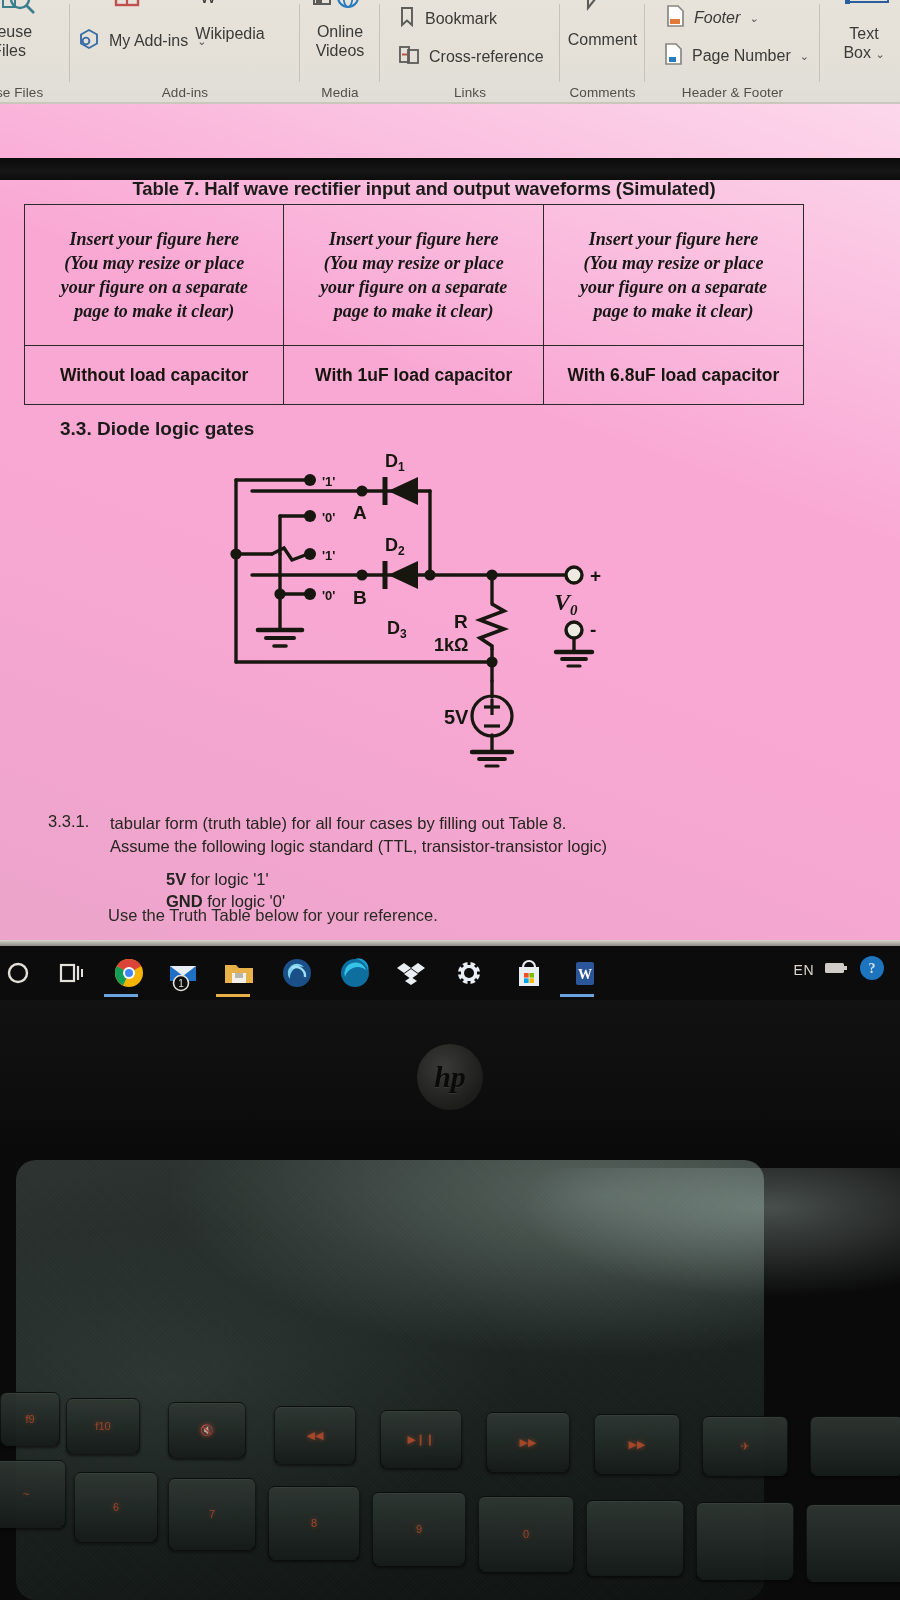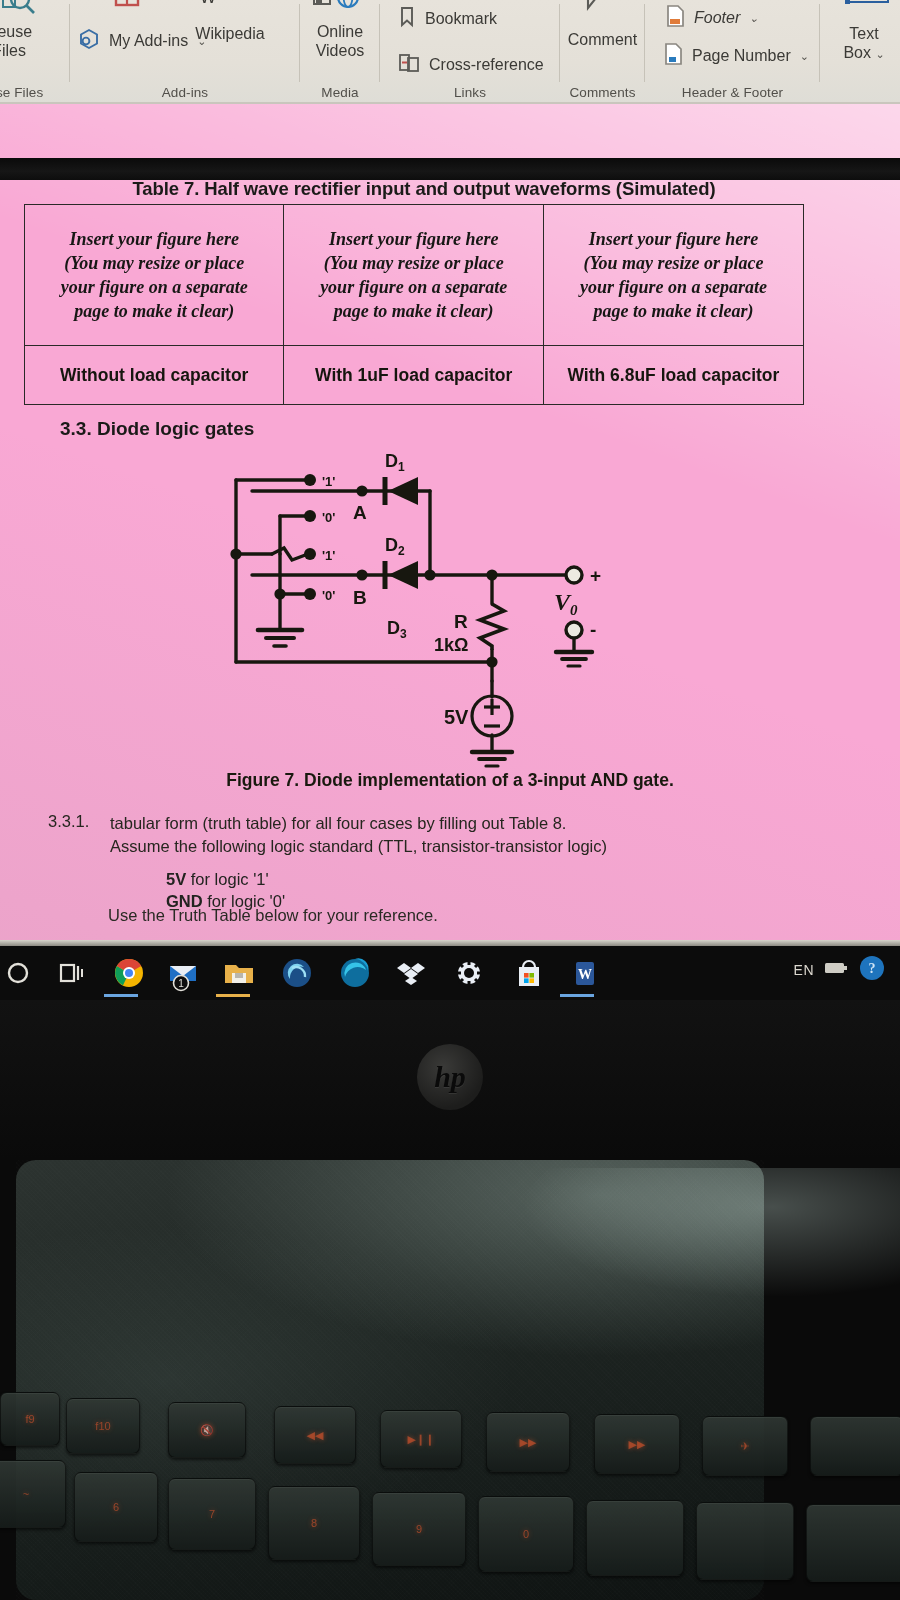--- a/index.html
+++ b/index.html
@@ -173,21 +173,21 @@
 
     <div class="rgroup" style="left:380px;width:180px;">
       <div class="ritem" style="left:18px;top:6px;">
         <span class="ico">
           <svg width="18" height="22" viewBox="0 0 18 22">
             <path d="M4 2 h10 v17 l-5 -4.5 l-5 4.5 Z" fill="none" stroke="#5b5b57" stroke-width="1.9"></path>
           </svg>
         </span>
         <span>Bookmark</span>
       </div>
-      <div class="ritem" style="left:18px;top:52px;align-items:center;">
+      <div class="ritem" style="left:18px;top:44px;align-items:center;">
         <span class="ico">
           <svg width="22" height="22" viewBox="0 0 22 22">
             <rect x="2" y="3" width="9" height="15" fill="none" stroke="#5b5b57" stroke-width="1.8"></rect>
             <rect x="10" y="6" width="10" height="13" fill="none" stroke="#5b5b57" stroke-width="1.8"></rect>
             <line x1="4" y1="10.5" x2="9" y2="10.5" stroke="#c0504d" stroke-width="2"></line>
           </svg>
         </span>
         <span>Cross-reference</span>
       </div>
       <div class="glabel">Links</div>
@@ -391,21 +391,20 @@
         <text x="212" y="207" font-size="18" font-weight="bold" fill="#17170f" font-family="Liberation Sans">1kΩ</text>
 
         <text x="222" y="280" font-size="20" font-weight="bold" fill="#17170f" font-family="Liberation Sans">5V</text>
 
         <text x="368" y="138" font-size="19" font-weight="bold" fill="#17170f" font-family="Liberation Sans">+</text>
         <text x="368" y="192" font-size="19" font-weight="bold" fill="#17170f" font-family="Liberation Sans">-</text>
         <text x="332" y="166" font-size="24" font-weight="bold" font-style="italic" fill="#17170f" font-family="Liberation Serif">V<tspan font-size="15" dy="5">0</tspan></text>
       </svg>
     </div>
 
-    <div class="figcap">Figure 7. Diode implementation of a 3-input AND gate.</div>
 
     <div class="para">
       <span class="pnum">3.3.1.</span>
       <div class="ptext">
         <div class="l2">tabular form (truth table) for all four cases by filling out Table 8.</div>
         <div class="l2">Assume the following logic standard (TTL, transistor-transistor logic)</div>
       </div>
     </div>
 
     <div class="sub">

